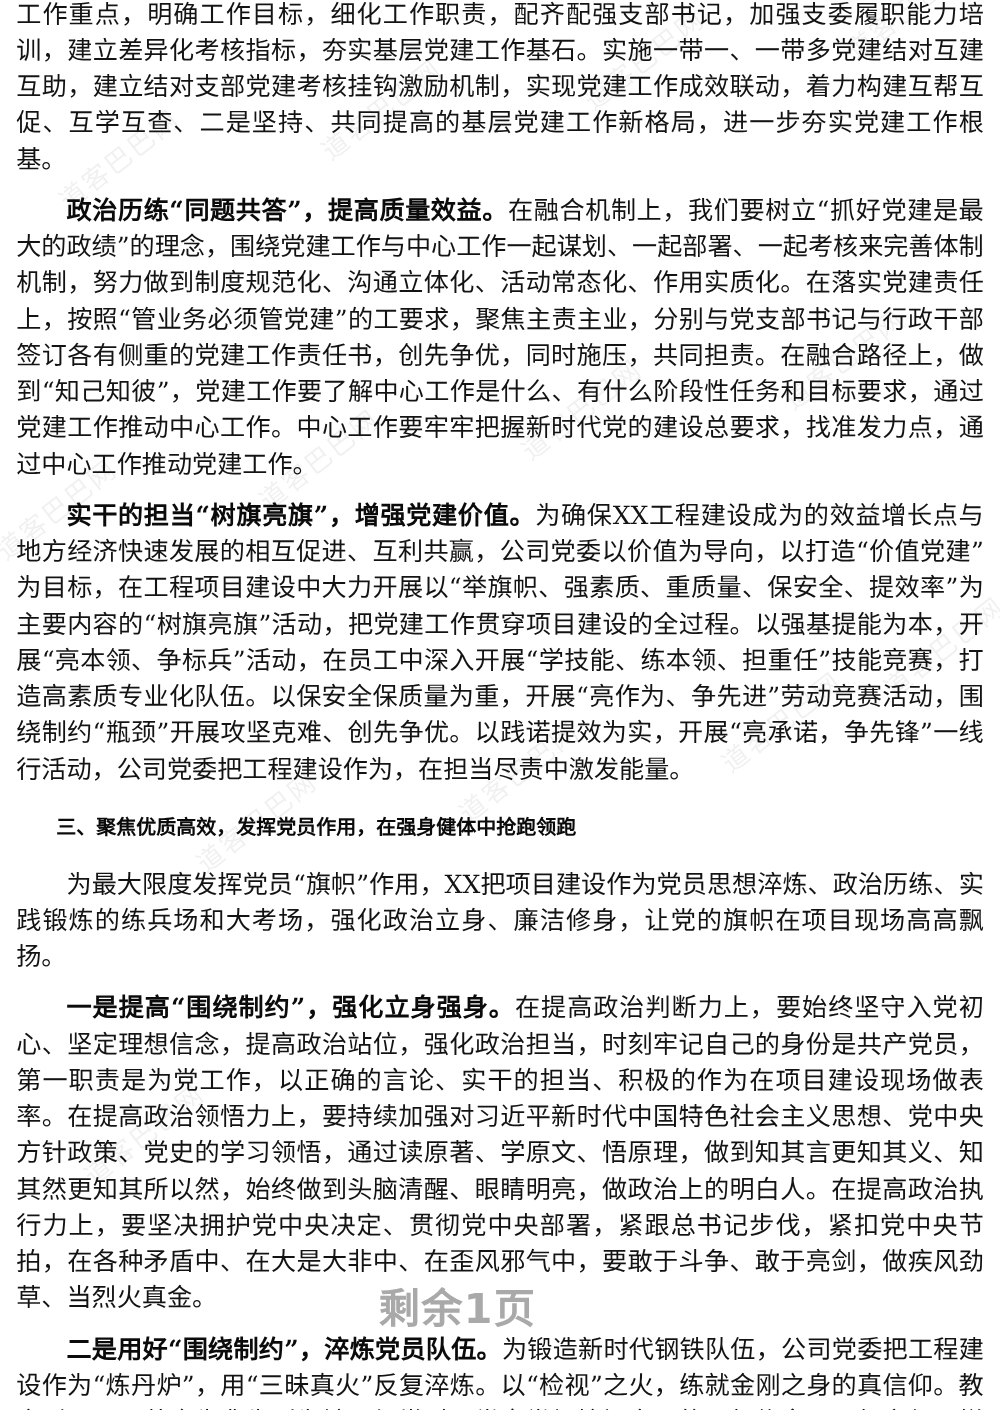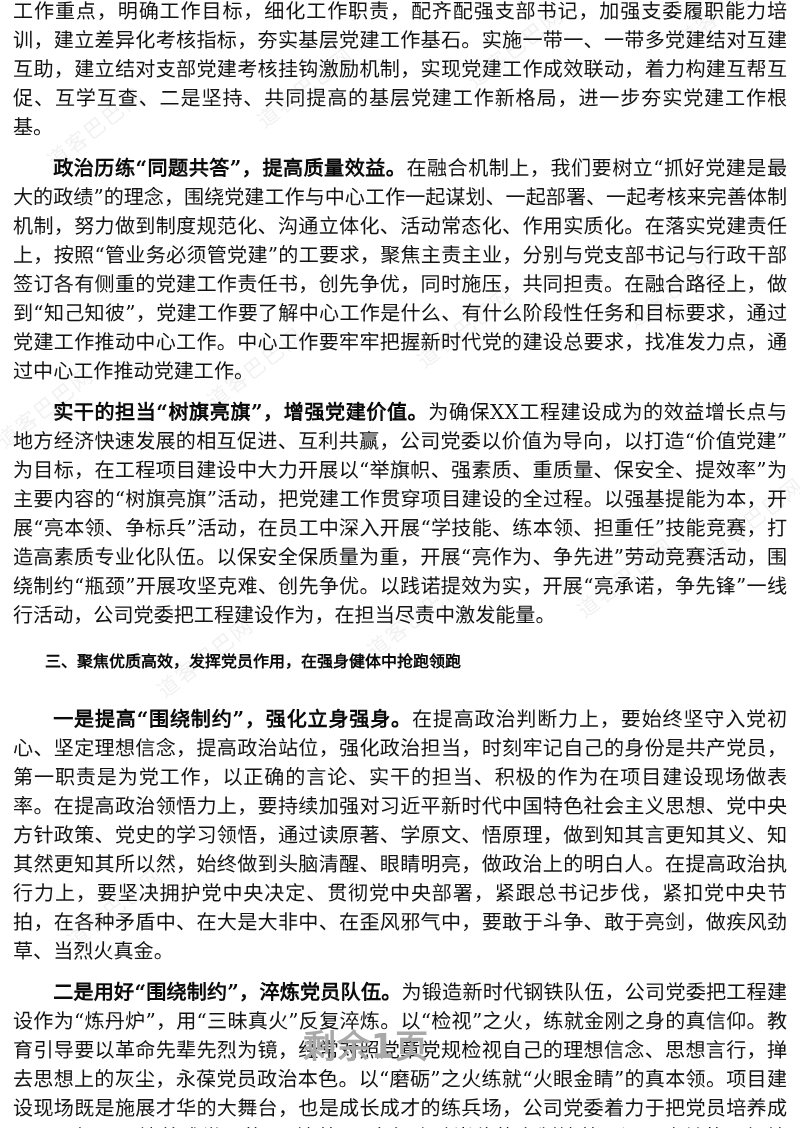--- a/index.html
+++ b/index.html
@@ -154,20 +154,23 @@
     </div>
 
     <div class="gap-md"></div>
 
     <div class="tblock">
       <p class="heading">三、聚焦优质高效，发挥党员作用，在强身健体中抢跑领跑</p>
     </div>
 
     <div class="gap-md"></div>
 
+    <div class="tblock">
+      <p class="para indent"><span>为最大限度发挥党员“旗帜”作用，XX把项目建设作为党员思想淬炼、政治历练、实践锻炼的练兵场和大考场，强化政治立身、廉洁修身，让党的旗帜在项目现场高高飘扬。</span></p>
+    </div>
 
     <div class="gap-sm"></div>
 
     <div class="tblock">
       <p class="para indent"><span class="lead">一是提高“围绕制约”，强化立身强身。</span><span>在提高政治判断力上，要始终坚守入党初心、坚定理想信念，提高政治站位，强化政治担当，时刻牢记自己的身份是共产党员，第一职责是为党工作，以正确的言论、实干的担当、积极的作为在项目建设现场做表率。在提高政治领悟力上，要持续加强对习近平新时代中国特色社会主义思想、党中央方针政策、党史的学习领悟，通过读原著、学原文、悟原理，做到知其言更知其义、知其然更知其所以然，始终做到头脑清醒、眼睛明亮，做政治上的明白人。在提高政治执行力上，要坚决拥护党中央决定、贯彻党中央部署，紧跟总书记步伐，紧扣党中央节拍，在各种矛盾中、在大是大非中、在歪风邪气中，要敢于斗争、敢于亮剑，做疾风劲草、当烈火真金。</span></p>
     </div>
 
     <div class="gap-sm"></div>
 
     <div class="tblock">

